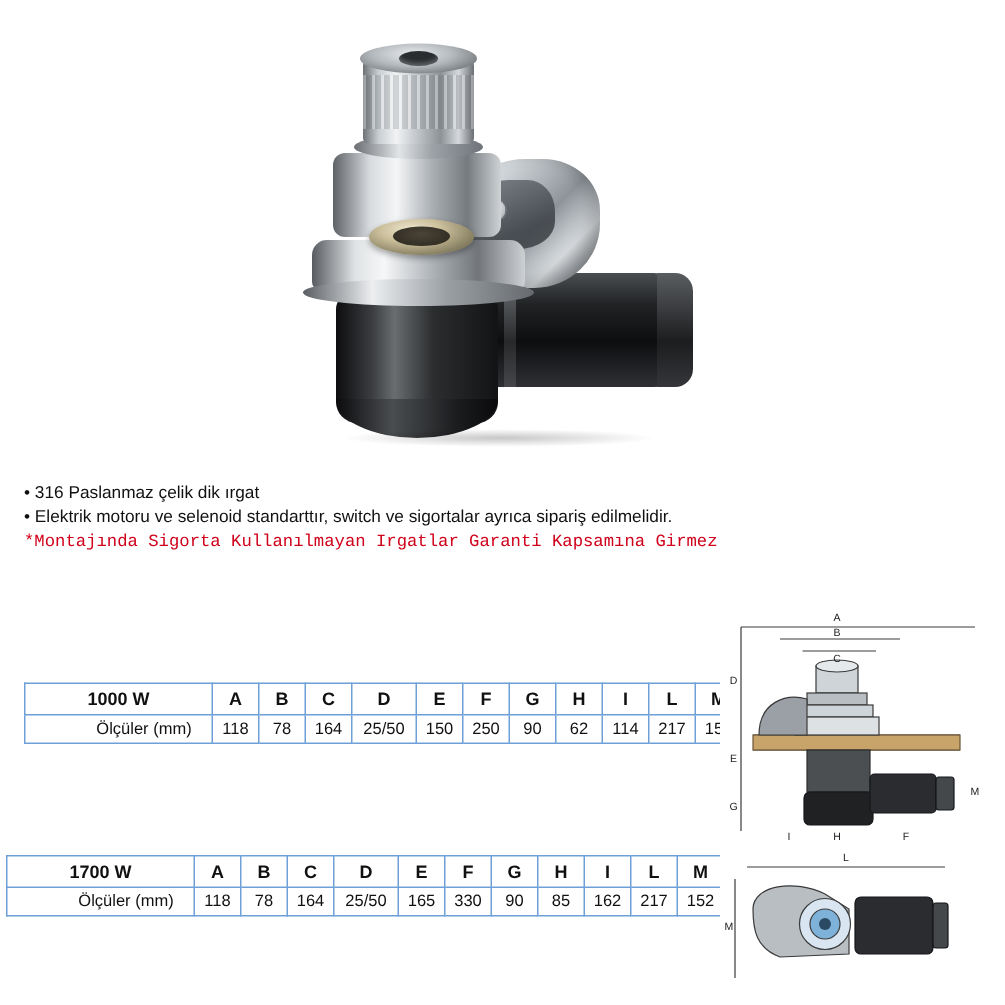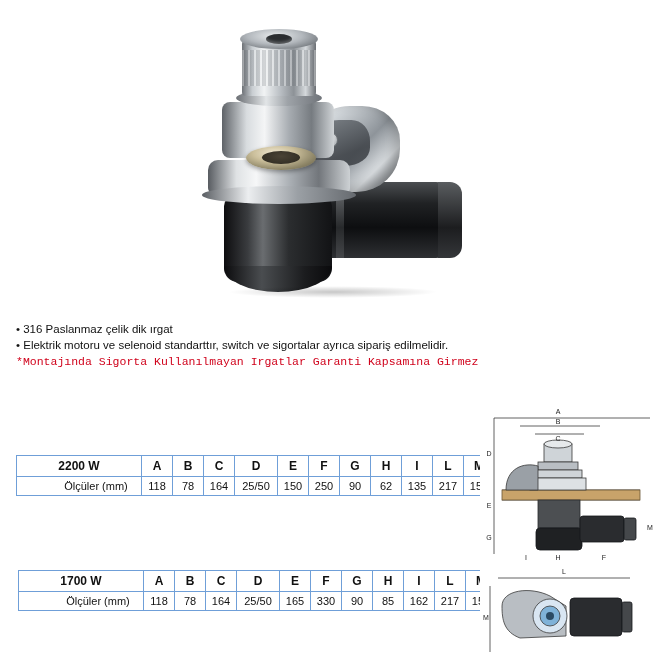--- a/index.html
+++ b/index.html
@@ -240,21 +240,21 @@
   }
 
   
   .spec-table {
     position: absolute;
     border-collapse: collapse;
     font-size: 11px;
     background: #fff;
   }
   .spec-table.t1 { left: 16px; top: 455px; }
-  .spec-table.t2 { left: 18px; top: 570px; border-radius: 17px; }
+  .spec-table.t2 { left: 4px; top: 570px; border-radius: 17px; }
   .spec-table th, .spec-table td {
     border: 1px solid #6f9fd8;
     text-align: center;
     padding: 3px 0;
     color: #111;
   }
   .spec-table th.model {
     width: 90px;
     font-weight: bold;
     font-size: 12px;
@@ -319,21 +319,21 @@
 
 <div class="bullets">
   <div>• 316 Paslanmaz çelik dik ırgat</div>
   <div>• Elektrik motoru ve selenoid standarttır, switch ve sigortalar ayrıca sipariş edilmelidir.</div>
   <div class="warn">*Montajında Sigorta Kullanılmayan Irgatlar Garanti Kapsamına Girmez</div>
 </div>
 
 <table class="spec-table t1">
   <tbody>
       <tr>
-    <th class="model">2200 W</th>
+    <th class="model">1000 W</th>
     <th class="colh">A</th>
     <th class="colh">B</th>
     <th class="colh">C</th>
     <th class="colh wide">D</th>
     <th class="colh">E</th>
     <th class="colh">F</th>
     <th class="colh">G</th>
     <th class="colh">H</th>
     <th class="colh">I</th>
     <th class="colh">L</th>
@@ -342,21 +342,21 @@
   <tr>
     <td class="rowlabel">Ölçüler (mm)</td>
     <td class="val">118</td>
     <td class="val">78</td>
     <td class="val">164</td>
     <td class="val wide">25/50</td>
     <td class="val">150</td>
     <td class="val">250</td>
     <td class="val">90</td>
     <td class="val">62</td>
-    <td class="val">135</td>
+    <td class="val">114</td>
     <td class="val">217</td>
     <td class="val">152</td>
   </tr>
 </tbody>
   </table>
 
 <table class="spec-table t2">
   <tbody>
       <tr>
     <th class="model">1700 W</th>

